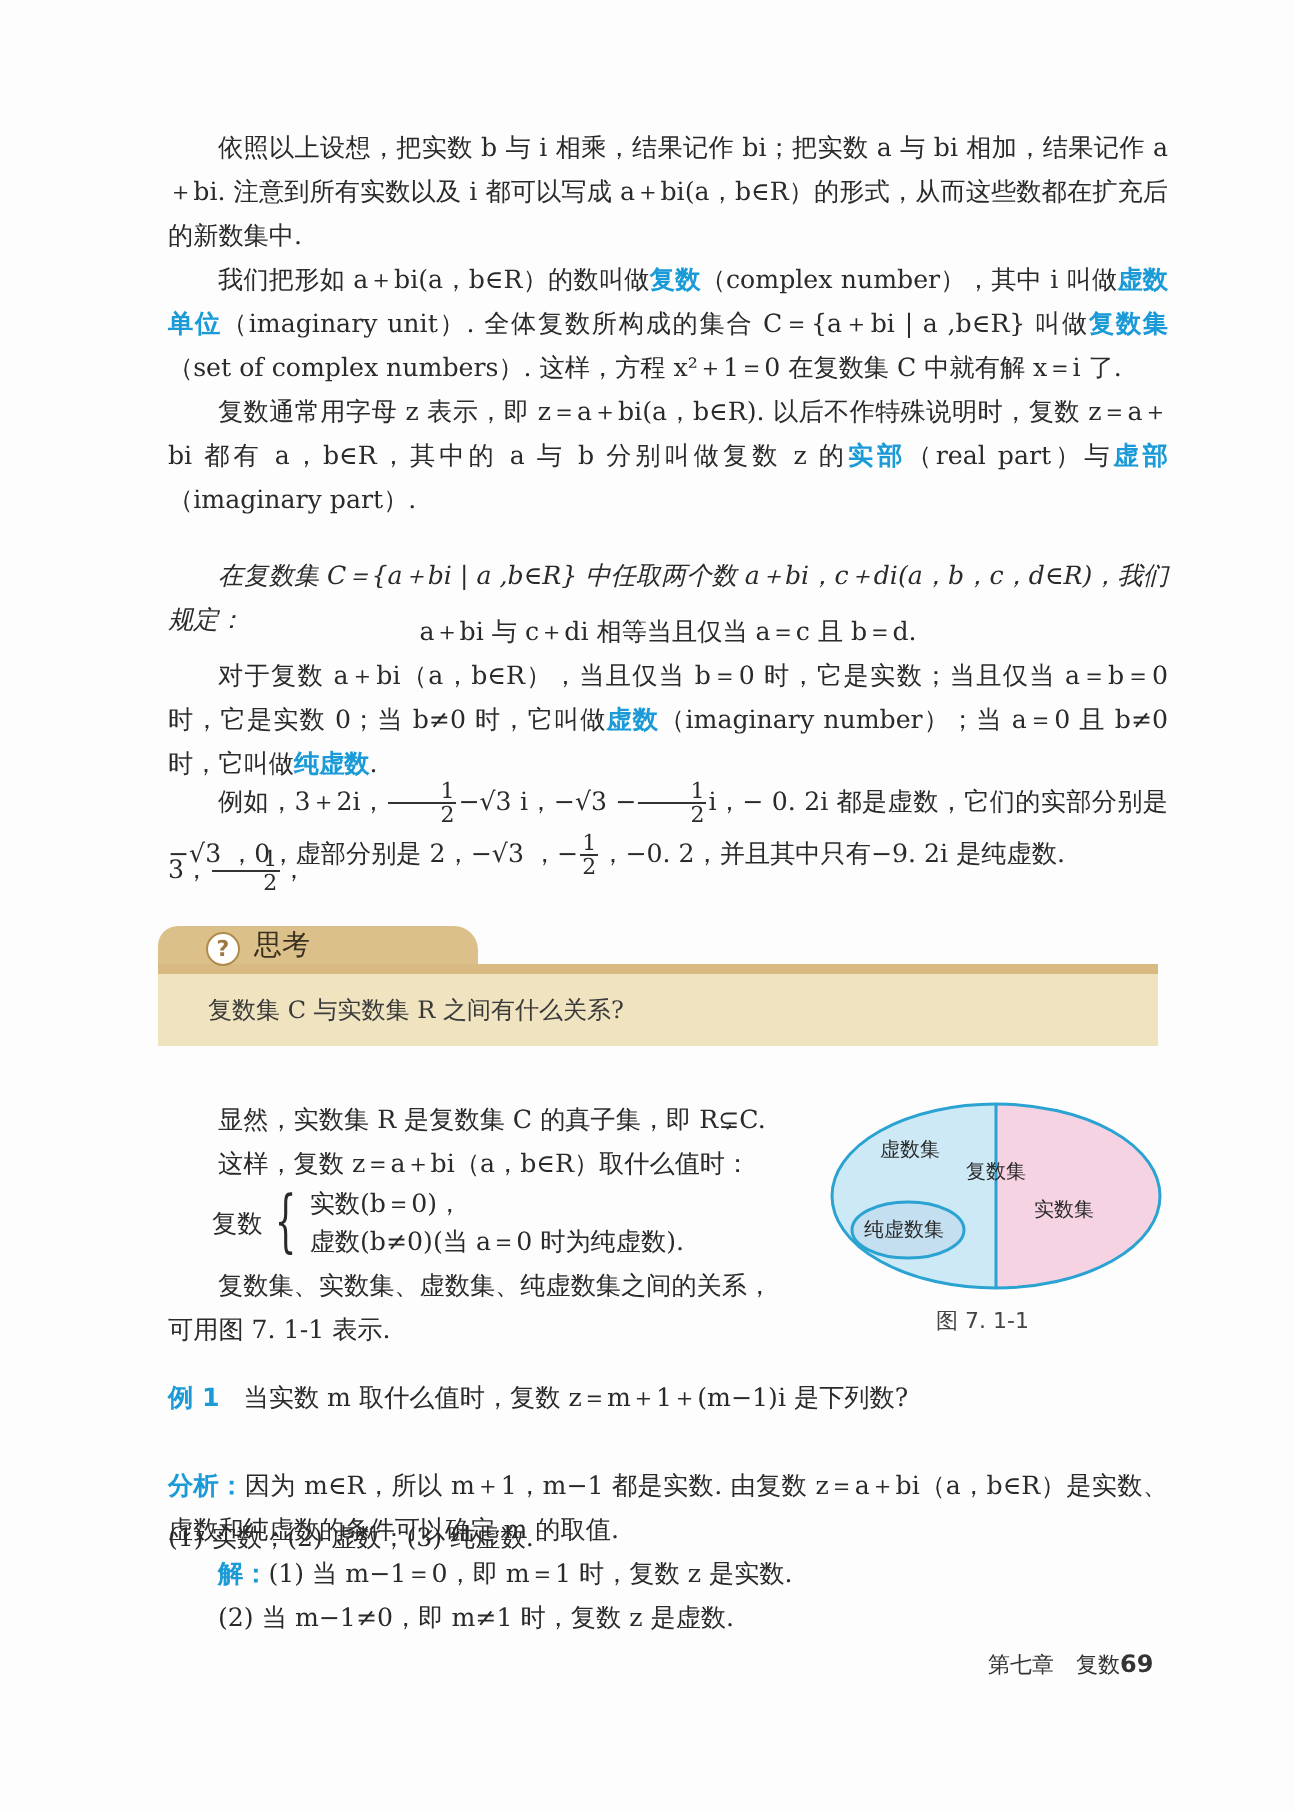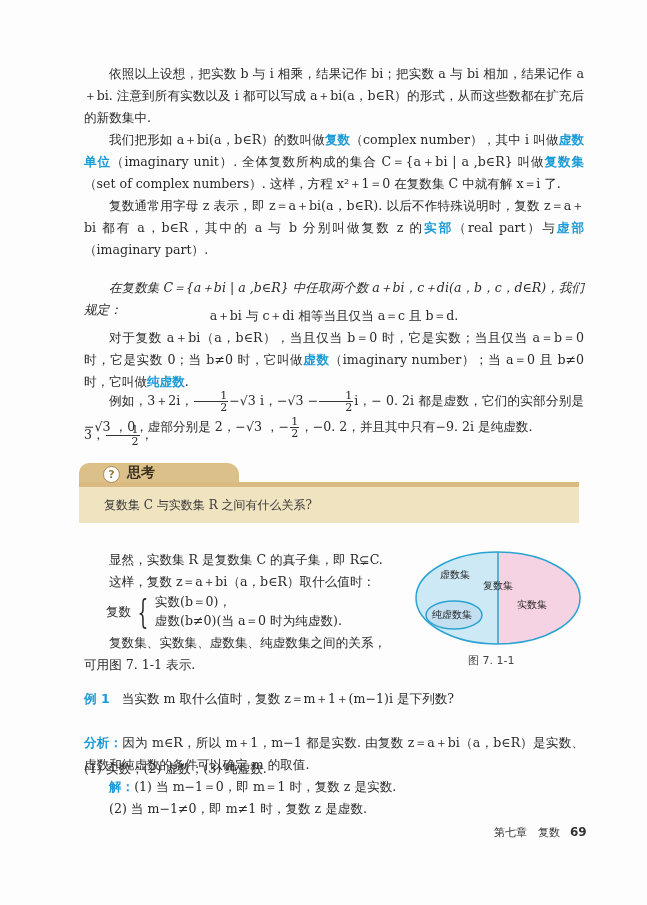--- a/index.html
+++ b/index.html
@@ -13,29 +13,29 @@
   .frac { display: inline-block; vertical-align: middle; text-align: center; font-size: 11px; line-height: 11px; margin: 0 1px; }
   .frac span { display: block; }
   .frac .num { border-bottom: 1px solid #333; padding: 0 1px; }
   .center { text-align: center; text-indent: 0; }
 
   .think { position: absolute; left: 79px; top: 463px; width: 500px; height: 58px; }
   .think-tab { position: absolute; left: 0; top: 0; width: 160px; height: 22px; background: #dcc08a; border-radius: 10px 12px 0 0; }
   .think-bar { position: absolute; left: 0; top: 19px; width: 500px; height: 5px; background: #d8ba82; }
   .think-body { position: absolute; left: 0; top: 24px; width: 500px; height: 36px; background: #efe3c0; }
   .think-icon { position: absolute; left: 24px; top: 3px; width: 15px; height: 15px; border-radius: 50%; background: #fff; border: 1.5px solid #b08a4a; color: #9a7a40; font-size: 11px; line-height: 15px; text-align: center; font-family: "DejaVu Sans", sans-serif; font-weight: bold; }
-  .think-title { position: absolute; left: 48px; top: 1px; font-family: "DejaVu Sans", sans-serif; font-size: 14px; color: #3a3020; font-weight: bold; }
+  .think-title { position: absolute; left: 48px; top: 1px; font-family: "DejaVu Sans", sans-serif; font-size: 14px; color: #3a3020; }
   .think-q { position: absolute; left: 25px; top: 34px; font-size: 12px; color: #3a3a3a; }
 
   .venn { position: absolute; left: 410px; top: 548px; width: 182px; height: 130px; }
   .fig-cap { position: absolute; left: 468px; top: 653px; font-size: 11px; color: #444; font-family: "DejaVu Sans", sans-serif; }
 
   .brace-wrap { position: absolute; left: 106px; top: 592px; font-size: 12.6px; line-height: 19px; }
   .footer { position: absolute; left: 494px; top: 825px; font-size: 11px; color: #333; font-family: "DejaVu Sans", sans-serif; }
-  .footer .pg { font-weight: bold; margin-left: 10px; font-size: 12px; }
+  .footer .pg { font-weight: bold; font-size: 12px; }
   .example-label { color: #1a9ad6; font-weight: bold; font-family: "DejaVu Sans", sans-serif; }
 </style>
 </head>
 <body>
 
 <div class="p ind" style="top:63px;">依照以上设想，把实数 b 与 i 相乘，结果记作 bi；把实数 a 与 bi 相加，结果记作 a＋bi. 注意到所有实数以及 i 都可以写成 a＋bi(a，b∈R）的形式，从而这些数都在扩充后的新数集中.</div>
 
 <div class="p ind" style="top:129px;">
   <span>我们把形如 a＋bi(a，b∈R）的数叫做</span><span class="hl">复数</span><span>（complex number），其中 i 叫做</span><span class="hl">虚数单位</span><span>（imaginary unit）. 全体复数所构成的集合 C＝{a＋bi | a ,b∈R} 叫做</span><span class="hl">复数集</span><span>（set of complex numbers）. 这样，方程 x²＋1＝0 在复数集 C 中就有解 x＝i 了.</span>
 </div>

